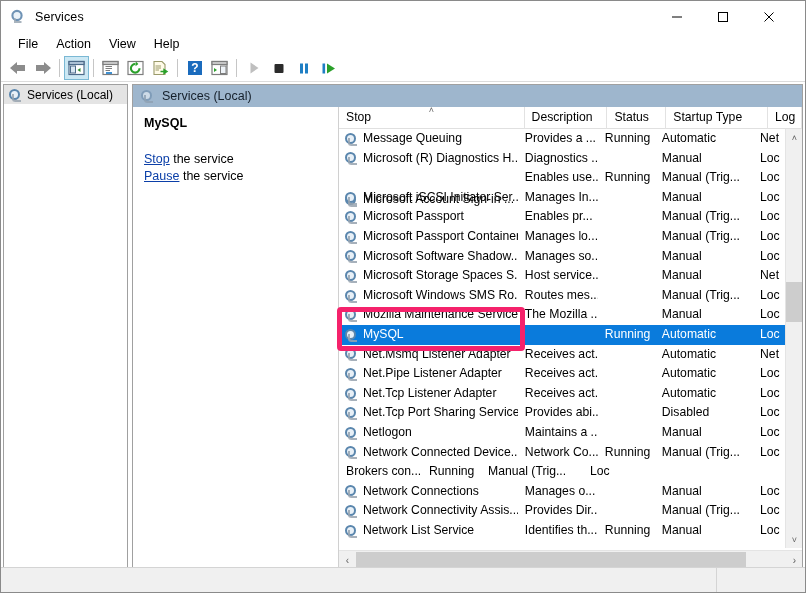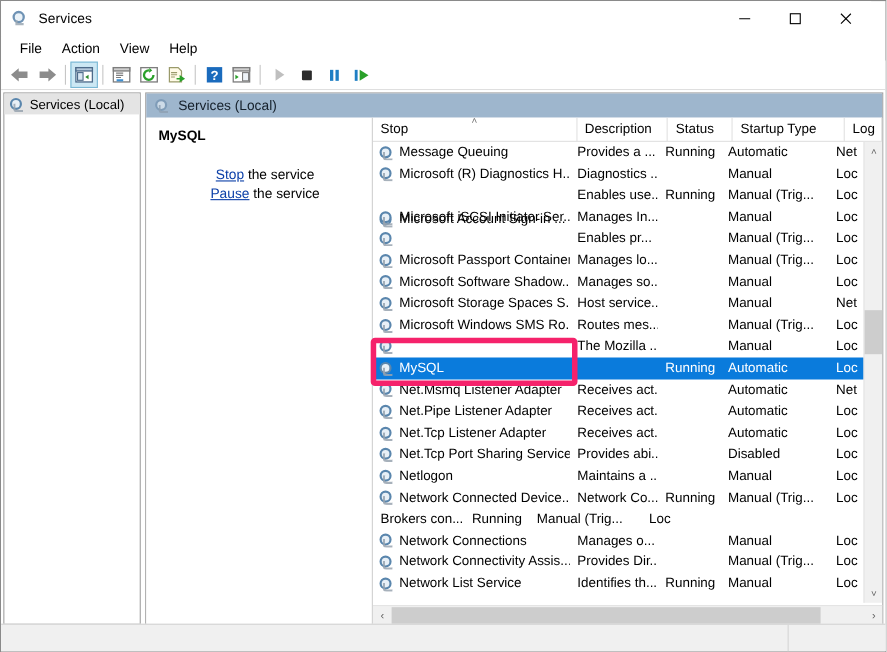--- a/index.html
+++ b/index.html
@@ -132,21 +132,20 @@
   }
   .svc-name {
     font-weight: bold;
     font-size: 12.5px;
     margin-bottom: 21px;
   }
   .actlink {
     font-size: 12.5px;
     line-height: 17px;
     color: #000;
-    text-align: center;
   }
   .actlink a {
     color: #0b3fa8;
     text-decoration: underline;
   }
 
   
   .listview {
     position: absolute; left: 205px; top: 22px;
     width: 464px; height: 462px;
@@ -527,20 +526,21 @@
               <div class="cell" style="width: 59px;"></div>
               <div class="cell" style="width: 102px;">Manual</div>
               <div class="cell" style="width: 34px;">Loc</div>
             </div>
             <div class="row">
               <div class="cell name" style="width: 186px;">
                 <span class="gear">
                   <span class="ring"></span>
                   <span class="sh"></span>
                 </span>
+                <span class="nm">Microsoft Passport</span>
               </div>
               <div class="cell" style="width: 83px;">Enables pr...</div>
               <div class="cell" style="width: 59px;"></div>
               <div class="cell" style="width: 102px;">Manual (Trig...</div>
               <div class="cell" style="width: 34px;">Loc</div>
             </div>
             <div class="row">
               <div class="cell name" style="width: 186px;">
                 <span class="gear">
                   <span class="ring"></span>
@@ -591,20 +591,21 @@
               <div class="cell" style="width: 59px;"></div>
               <div class="cell" style="width: 102px;">Manual (Trig...</div>
               <div class="cell" style="width: 34px;">Loc</div>
             </div>
             <div class="row">
               <div class="cell name" style="width: 186px;">
                 <span class="gear">
                   <span class="ring"></span>
                   <span class="sh"></span>
                 </span>
+                <span class="nm">Mozilla Maintenance Service</span>
               </div>
               <div class="cell" style="width: 83px;">The Mozilla ...</div>
               <div class="cell" style="width: 59px;"></div>
               <div class="cell" style="width: 102px;">Manual</div>
               <div class="cell" style="width: 34px;">Loc</div>
             </div>
             <div class="row sel">
               <div class="cell name" style="width: 186px;">
                 <span class="gear">
                   <span class="ring"></span>

